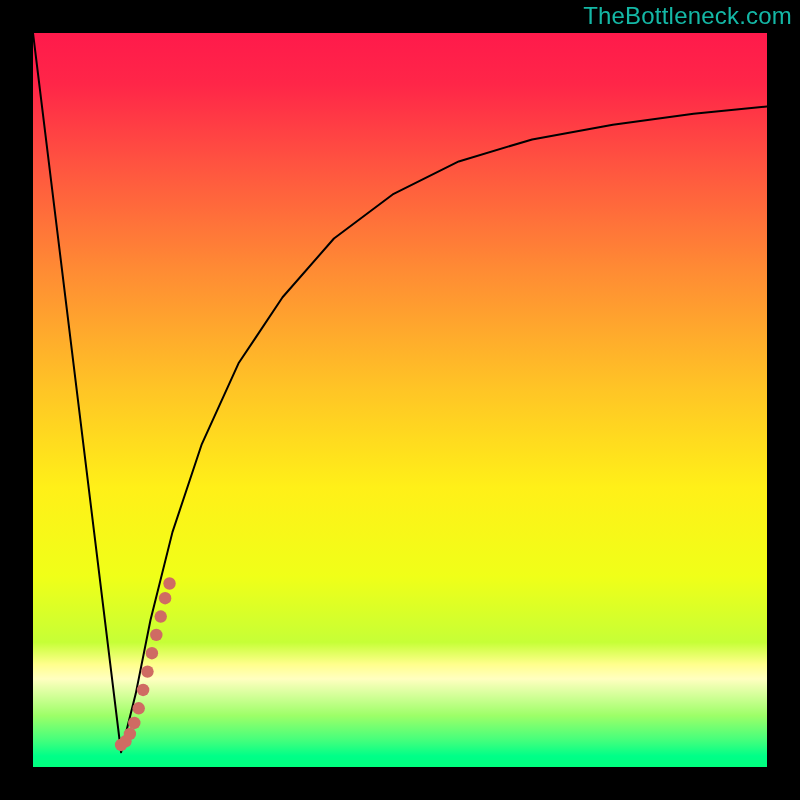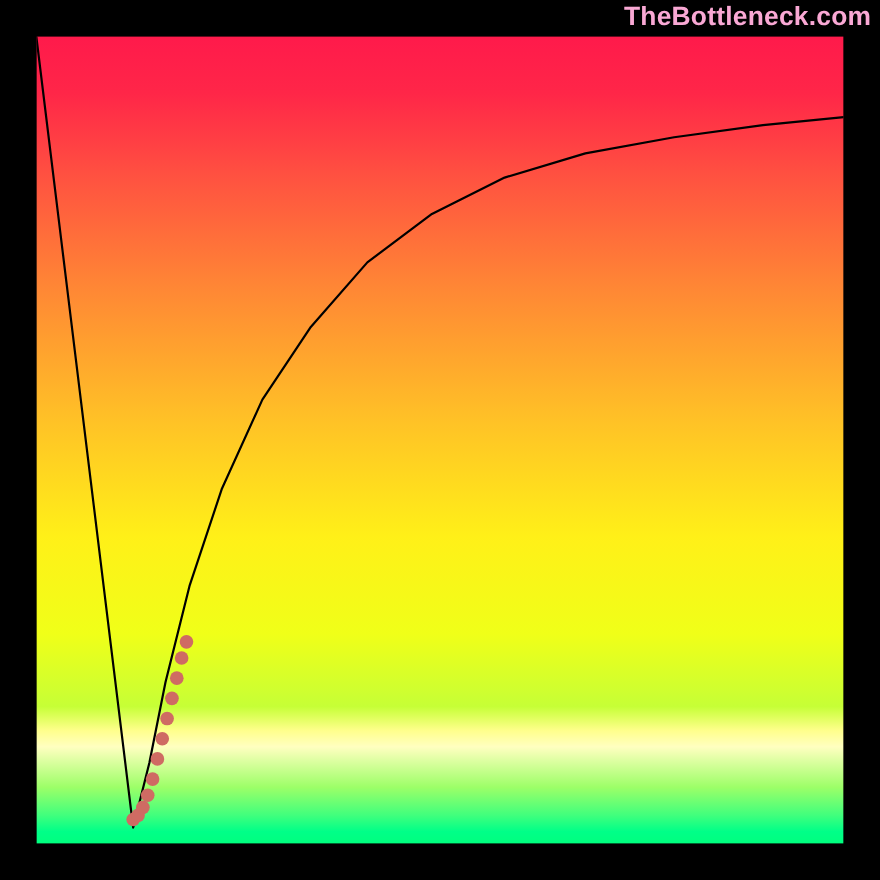--- a/index.html
+++ b/index.html
@@ -21,26 +21,25 @@
     left: 33px;
     top: 33px;
     width: 734px;
     height: 734px;
     overflow: hidden;
   }
   .watermark {
     position: absolute;
     top: 2px;
     right: 8px;
-    color: #f9a8d4;
+    color: #14b8a6;
     font-family: Arial, Helvetica, sans-serif;
     font-size: 24px;
     letter-spacing: 0.2px;
     user-select: none;
-    font-weight: bold;
   }
   svg { display: block; }
 </style>
 </head>
 <body>
 
 <div class="stage">
   <div class="watermark">TheBottleneck.com</div>
   <div class="plot">
     <svg id="chart-svg" viewBox="0 0 734 734" width="734" height="734">

